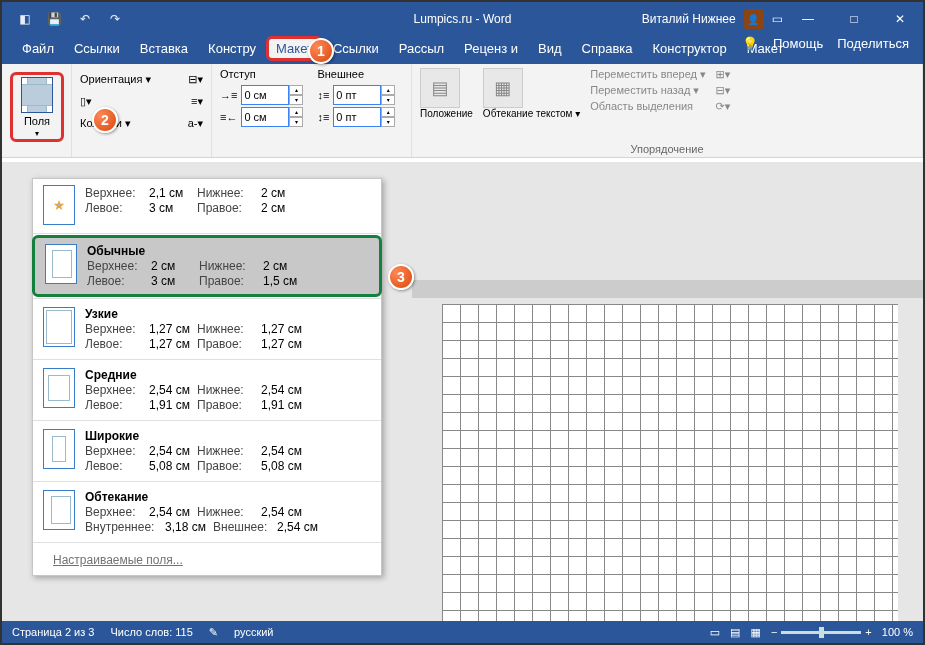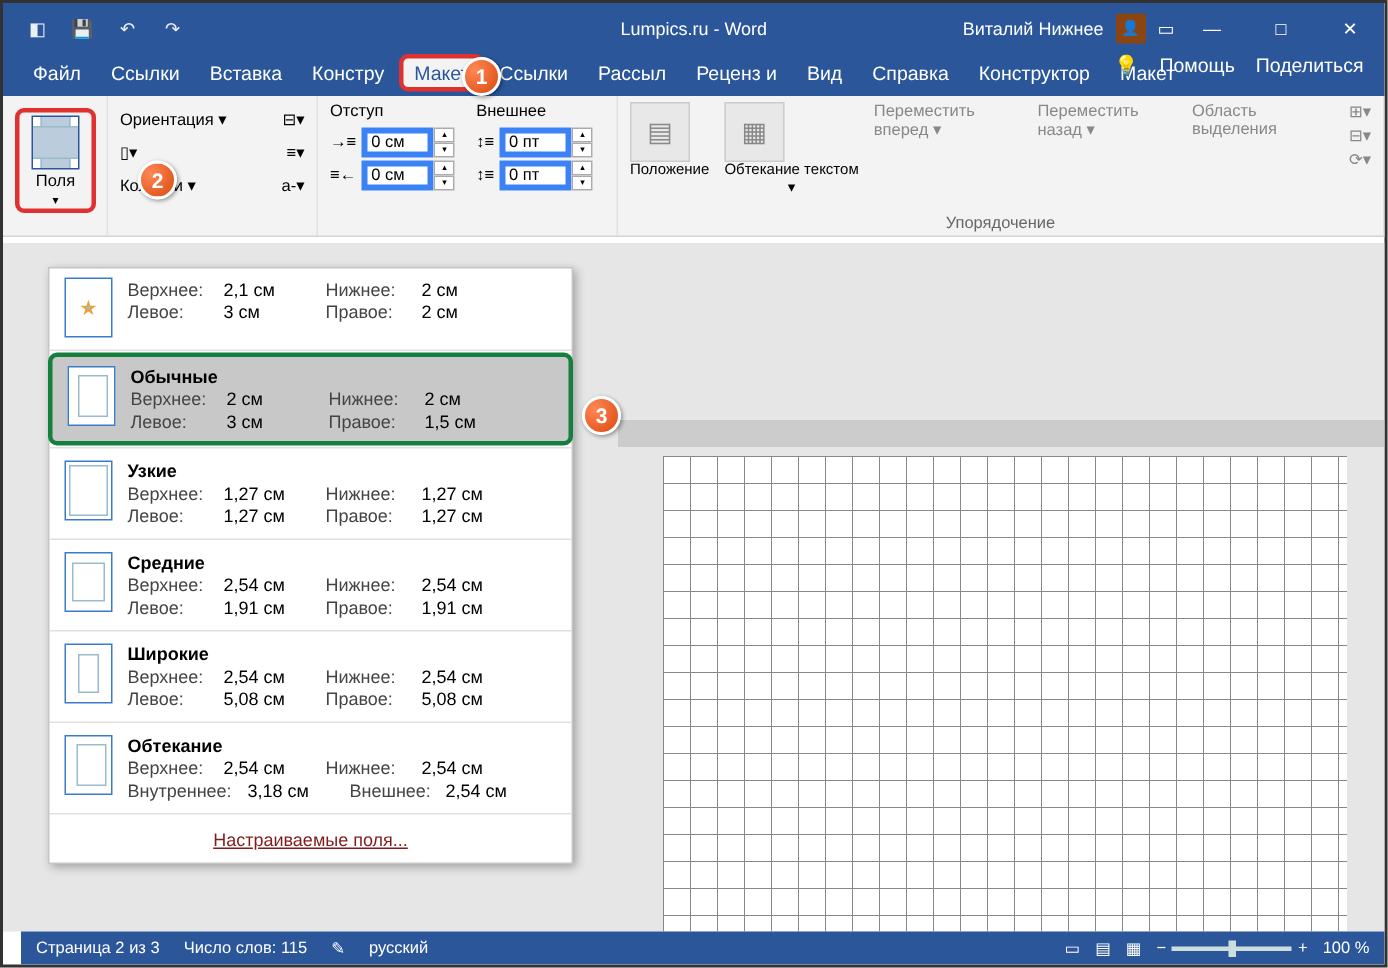--- a/index.html
+++ b/index.html
@@ -23,21 +23,21 @@
 .ribbon { height: 94px; background: #f3f3f3; border-bottom: 1px solid #d4d4d4; display: flex; position: relative; font-size: 11px; }
 .ribbon-group { border-right: 1px solid #e1e1e1; padding: 4px 8px 0 8px; display: flex; flex-direction: column; justify-content: space-between; }
 .ribbon-group-label { text-align: center; color: #666; font-size: 11px; padding-bottom: 2px; }
 .margins-btn { width: 54px; height: 70px; display: flex; flex-direction: column; align-items: center; justify-content: center; gap: 2px; border: 3px solid #e03131; border-radius: 6px; margin-top: 4px; }
 .margins-btn .icon { width: 32px; height: 36px; border: 1px solid #2b579a; background: #fff; position: relative; }
 .margins-btn .icon::before, .margins-btn .icon::after { content: ""; position: absolute; background: #bcd; }
 .margins-btn .icon::before { left: 5px; right: 5px; top: 0; bottom: 0; border-left: 1px solid #9bc; border-right: 1px solid #9bc; }
 .margins-btn .icon::after { top: 6px; bottom: 6px; left: 0; right: 0; border-top: 1px solid #9bc; border-bottom: 1px solid #9bc; }
 .small-row { display: flex; align-items: center; gap: 4px; height: 22px; }
 .spinner { display: flex; align-items: center; height: 20px; }
-.spinner input { width: 48px; height: 20px; border: 4px solid #3b82f6; font-size: 11px; padding-left: 2px; }
+.spinner input { width: 48px; height: 20px; border: 1px solid #3b82f6; font-size: 11px; padding-left: 2px; }
 .spinner-btns { display: flex; flex-direction: column; width: 14px; }
 .spinner-btns div { height: 10px; border: 1px solid #ababab; font-size: 6px; text-align: center; line-height: 8px; background: #fff; }
 .ribbon-btn-img { width: 40px; height: 40px; background: #e8e8e8; border: 1px solid #ccc; display: flex; align-items: center; justify-content: center; font-size: 18px; color: #888; }
 
 .doc-area { position: absolute; top: 160px; left: 0; right: 0; bottom: 22px; background: #e6e6e6; overflow: hidden; }
 .ruler-h { position: absolute; top: 118px; right: 0; left: 410px; height: 18px; background: #ccc; }
 .page { position: absolute; top: 142px; right: 25px; left: 440px; bottom: 0; background: #fff; }
 .grid { position: absolute; inset: 0; background-image: linear-gradient(#888 1px, transparent 1px), linear-gradient(90deg, #888 1px, transparent 1px); background-size: 18px 18px; }
 
 .margins-menu { position: absolute; top: 176px; left: 30px; width: 350px; background: #fff; border: 1px solid #c6c6c6; box-shadow: 2px 2px 6px rgba(0,0,0,0.3); font-size: 12px; z-index: 10; }
@@ -47,28 +47,28 @@
 .margin-thumb { width: 32px; height: 40px; border: 1px solid #3b7cc9; background: #fff; flex-shrink: 0; position: relative; }
 .margin-thumb::before { content: ""; position: absolute; border: 1px solid #9bc; }
 .margin-thumb.normal::before { left: 6px; right: 4px; top: 5px; bottom: 5px; }
 .margin-thumb.narrow::before { left: 2px; right: 2px; top: 2px; bottom: 2px; }
 .margin-thumb.moderate::before { left: 4px; right: 4px; top: 6px; bottom: 6px; }
 .margin-thumb.wide::before { left: 8px; right: 8px; top: 6px; bottom: 6px; }
 .margin-thumb.mirror::before { left: 7px; right: 3px; top: 5px; bottom: 5px; }
 .margin-thumb.star { display: flex; align-items: center; justify-content: center; color: #e8a33d; font-size: 14px; }
 .margin-details { flex: 1; }
 .margin-details b { font-weight: 600; }
-.margin-vals { display: flex; gap: 20px; margin-top: 1px; }
+.margin-vals { display: flex; margin-top: 1px; }
 .margin-vals-col { display: flex; gap: 4px; }
 .margin-vals-col span:first-child { color: #444; width: 60px; }
 .margin-vals-col span:last-child { width: 48px; }
 .menu-sep { height: 1px; background: #e0e0e0; margin: 2px 0; }
-.custom-margins { padding: 8px 20px; color: #7f1d1d; text-decoration: underline; text-align: center; }
-
-.statusbar { position: absolute; bottom: 0; left: 12px; right: 0; height: 22px; background: #2b579a; color: #fff; font-size: 11px; display: flex; align-items: center; padding: 0 10px; gap: 16px; }
+.custom-margins { padding: 8px 20px; color: #737373; text-decoration: underline; }
+
+.statusbar { position: absolute; bottom: 0; left: 0; right: 0; height: 22px; background: #2b579a; color: #fff; font-size: 11px; display: flex; align-items: center; padding: 0 10px; gap: 16px; }
 .statusbar-right { position: absolute; right: 10px; display: flex; align-items: center; gap: 10px; }
 .zoom-slider { display: flex; align-items: center; gap: 4px; }
 .slider-track { width: 80px; height: 3px; background: #cdd; position: relative; }
 .slider-thumb { position: absolute; left: 38px; top: -4px; width: 5px; height: 11px; background: #cdd; }
 
 .callout { position: absolute; width: 26px; height: 26px; border-radius: 50%; background: radial-gradient(circle at 30% 30%, #ff8855, #d9480f); border: 2px solid #fff; box-shadow: 1px 1px 3px rgba(0,0,0,0.4); color: #fff; font-weight: bold; font-size: 14px; display: flex; align-items: center; justify-content: center; z-index: 50; }
 </style>
 </head>
 <body>
 
@@ -191,21 +191,21 @@
   <div class="ribbon-group" style="flex:1;">
     <div style="display:flex; gap:10px; align-items:flex-start;">
       <div style="text-align:center;">
           <div class="ribbon-btn-img">▤</div>
           <div style="font-size:10px;">Положение</div>
         </div>
       <div style="text-align:center;">
           <div class="ribbon-btn-img">▦</div>
           <div style="font-size:10px;">Обтекание текстом ▾</div>
         </div>
-      <div style="display:flex; gap:3px; color:#888;">
+      <div style="display:flex; flex-direction:column; gap:3px; color:#888;">
         <span>Переместить вперед ▾</span>
         <span>Переместить назад ▾</span>
         <span>Область выделения</span>
       </div>
       <div style="display:flex; flex-direction:column; gap:3px; color:#888;">
         <span>⊞▾</span>
         <span>⊟▾</span>
         <span>⟳▾</span>
       </div>
     </div>

